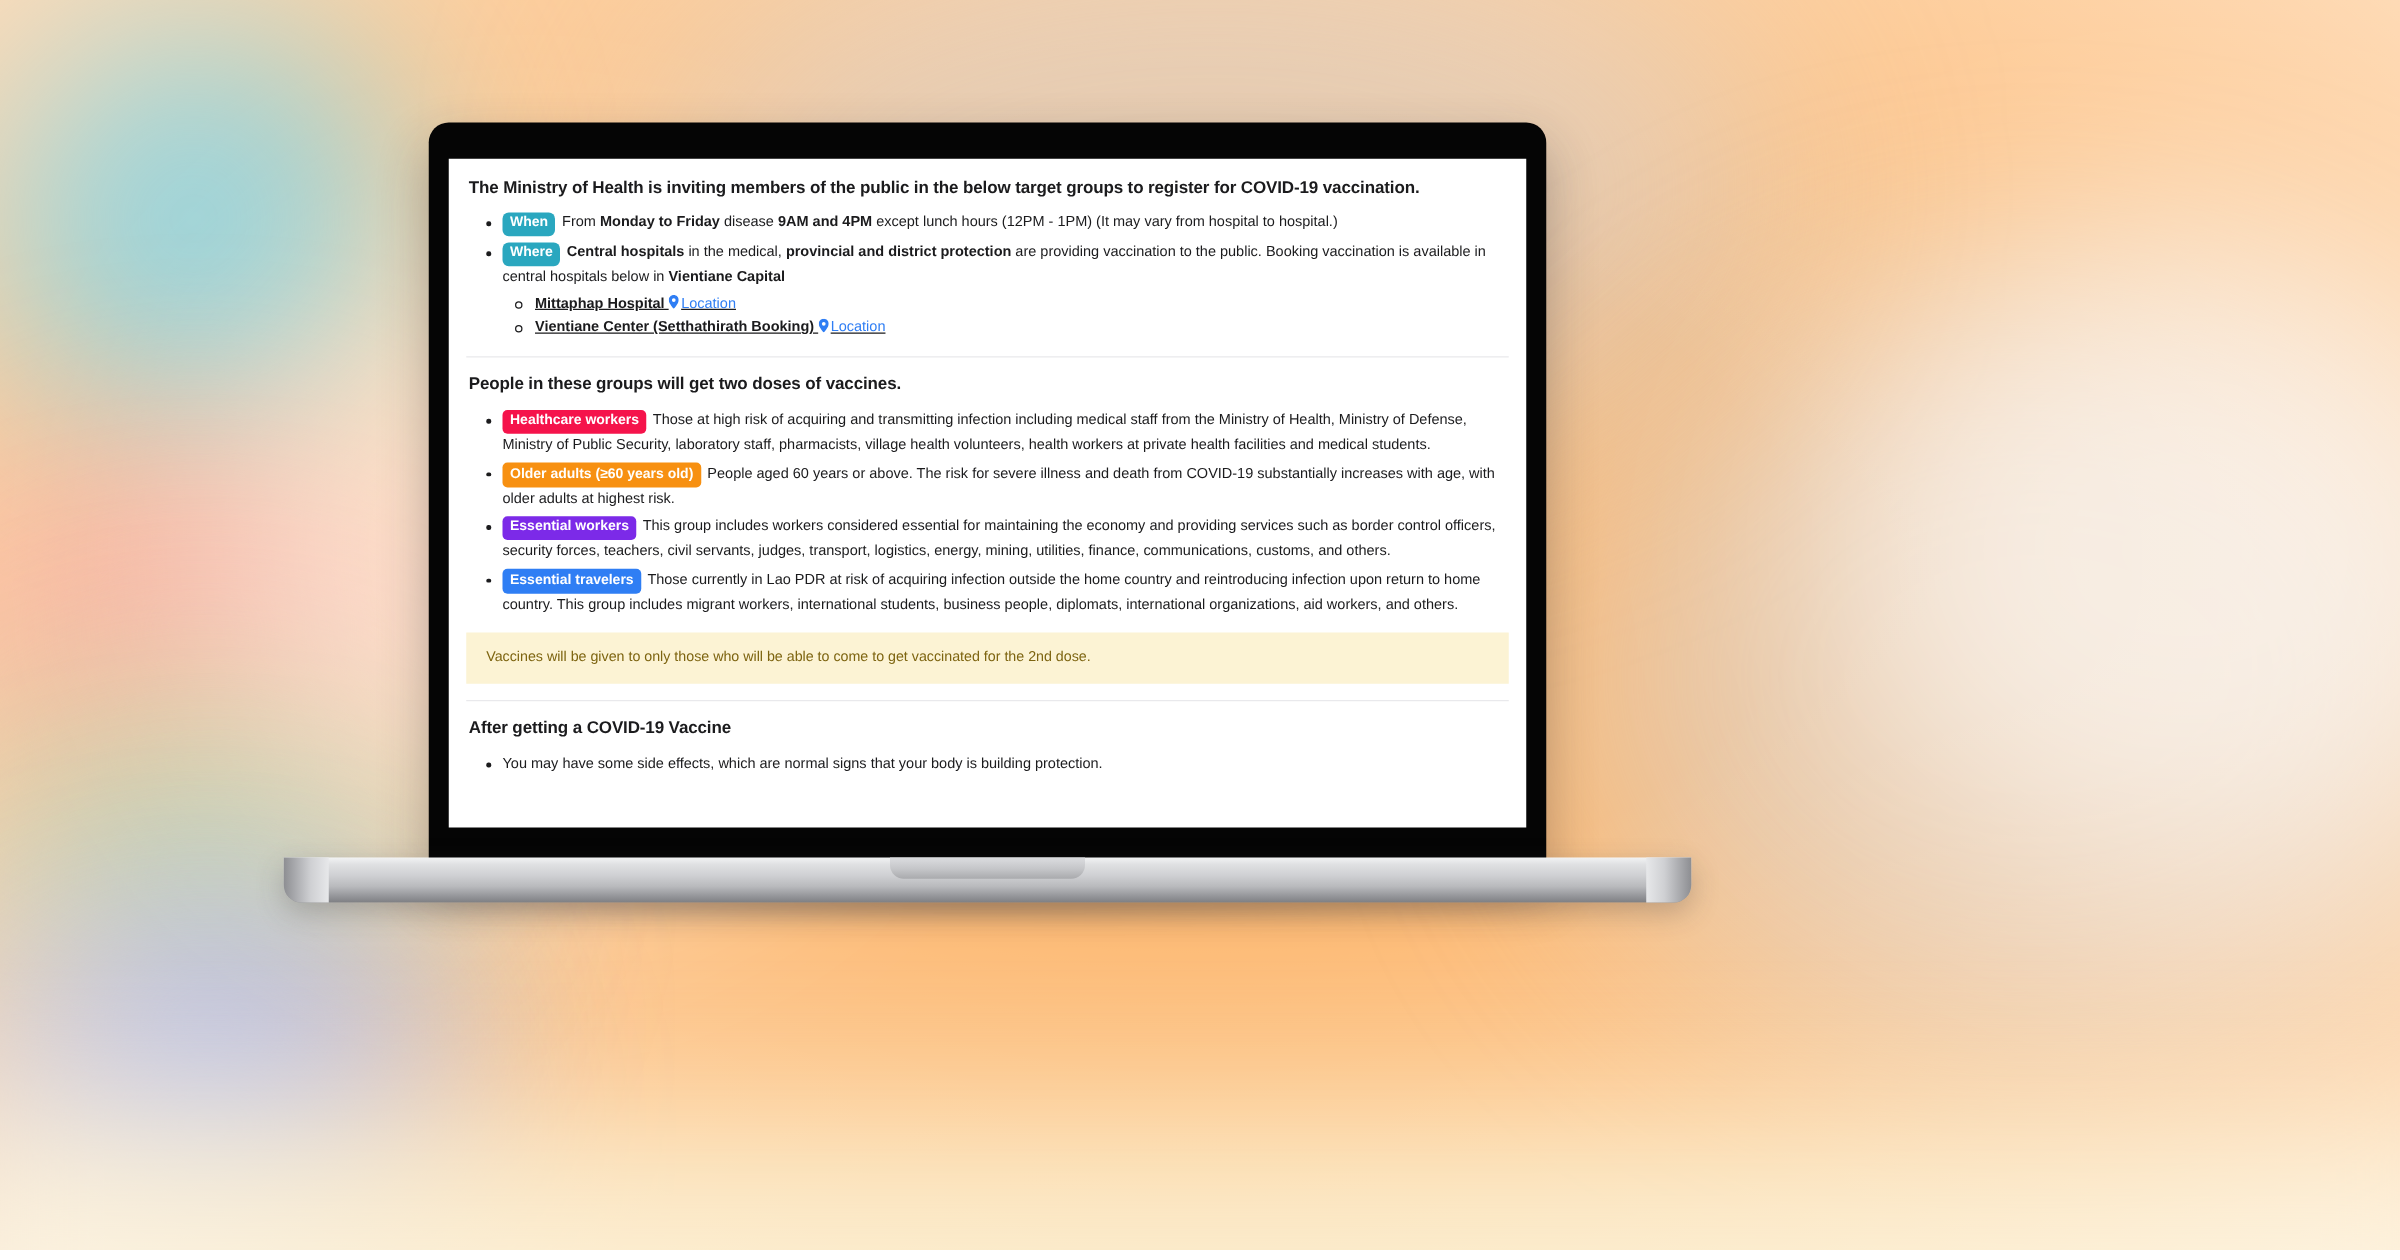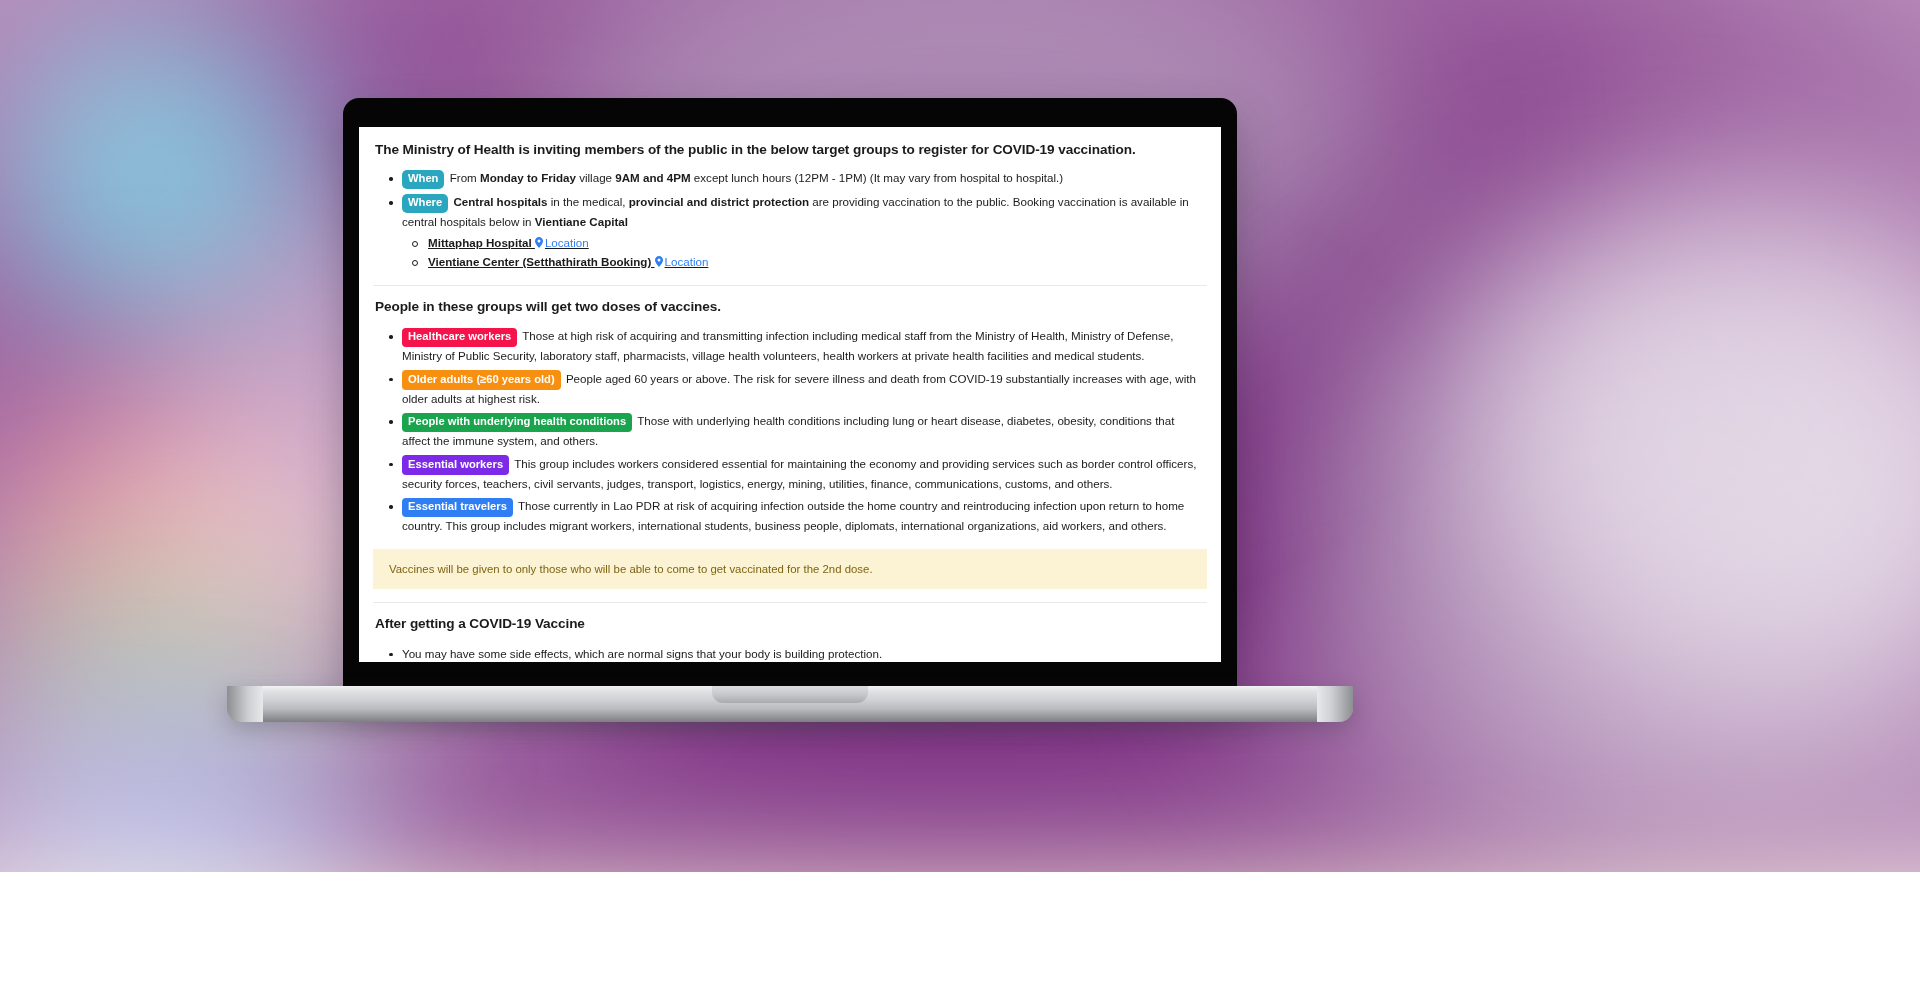--- a/index.html
+++ b/index.html
@@ -9,22 +9,22 @@
     width: 1920px;
     height: 1008px;
     overflow: hidden;
     font-family: "Liberation Sans", sans-serif;
   }
 
   
   #scene {
     position: relative;
     width: 1920px;
-    height: 872px;
-    background: #701a75;
+    height: 1000px;
+    background: #fdba74;
     overflow: hidden;
   }
 
   .blob {
     position: absolute;
     border-radius: 50%;
     filter: blur(90px);
     pointer-events: none;
   }
   .blob-cyan    { left: -10px;  top: 10px;   width: 330px; height: 330px; background: rgba(86,196,221,0.85); filter: blur(80px); }
@@ -248,21 +248,21 @@
 
     <div class="screen">
       <div class="page">
 
         <div class="page-block">
           <h2 class="head">The Ministry of Health is inviting members of the public in the below target groups to register for COVID-19 vaccination.</h2>
 
           <ul class="bul">
             <li>
               <span class="tag tag-when">When</span>
-              <span id="when-text"><span>From </span><b>Monday to Friday</b><span> village </span><b>9AM and 4PM</b><span> except lunch hours (12PM - 1PM) (It may vary from hospital to hospital.)</span></span>
+              <span id="when-text"><span>From </span><b>Monday to Friday</b><span> disease </span><b>9AM and 4PM</b><span> except lunch hours (12PM - 1PM) (It may vary from hospital to hospital.)</span></span>
             </li>
             <li>
               <span class="tag tag-where">Where</span>
               <span id="where-text"><b>Central hospitals</b><span> in the medical, </span><b>provincial and district protection</b><span> are providing vaccination to the public. Booking vaccination is available in central hospitals below in </span><b>Vientiane Capital</b></span>
 
               <ul class="sub" id="hospital-list">
                   <li><span>Mittaphap Hospital </span><a class="loc" href="#"><span class="pin"><svg viewBox="0 0 8 11">
                           <path d="M4 0C1.8 0 0 1.8 0 4c0 2.9 4 7 4 7s4-4.1 4-7c0-2.2-1.8-4-4-4zm0 5.5A1.5 1.5 0 1 1 4 2.5a1.5 1.5 0 0 1 0 3z" fill="#2f7ef4"></path>
                         </svg></span><span>Location</span></a></li>
                   <li><span>Vientiane Center (Setthathirath Booking) </span><a class="loc" href="#"><span class="pin"><svg viewBox="0 0 8 11">
@@ -273,21 +273,20 @@
           </ul>
         </div>
 
         <hr class="sep">
 
         <div class="page-block">
           <h2 class="head head-sub">People in these groups will get two doses of vaccines.</h2>
           <ul class="bul" id="groups-list">
               <li><span class="tag tag-hcw" style="background: rgb(245, 19, 75);">Healthcare workers</span><span> Those at high risk of acquiring and transmitting infection including medical staff from the Ministry of Health, Ministry of Defense, Ministry of Public Security, laboratory staff, pharmacists, village health volunteers, health workers at private health facilities and medical students.</span></li>
               <li><span class="tag tag-older" style="background: rgb(247, 144, 17);">Older adults (≥60 years old)</span><span> People aged 60 years or above. The risk for severe illness and death from COVID-19 substantially increases with age, with older adults at highest risk.</span></li>
-              <li><span class="tag tag-uhc" style="background: rgb(27, 164, 78);">People with underlying health conditions</span><span> Those with underlying health conditions including lung or heart disease, diabetes, obesity, conditions that affect the immune system, and others.</span></li>
               <li><span class="tag tag-ess" style="background: rgb(124, 42, 232);">Essential workers</span><span> This group includes workers considered essential for maintaining the economy and providing services such as border control officers, security forces, teachers, civil servants, judges, transport, logistics, energy, mining, utilities, finance, communications, customs, and others.</span></li>
               <li><span class="tag tag-trav" style="background: rgb(47, 126, 244);">Essential travelers</span><span> Those currently in Lao PDR at risk of acquiring infection outside the home country and reintroducing infection upon return to home country. This group includes migrant workers, international students, business people, diplomats, international organizations, aid workers, and others.</span></li>
             </ul>
         </div>
 
         <div class="notice">Vaccines will be given to only those who will be able to come to get vaccinated for the 2nd dose.</div>
 
         <hr class="sep">
 
         <div class="page-block">

